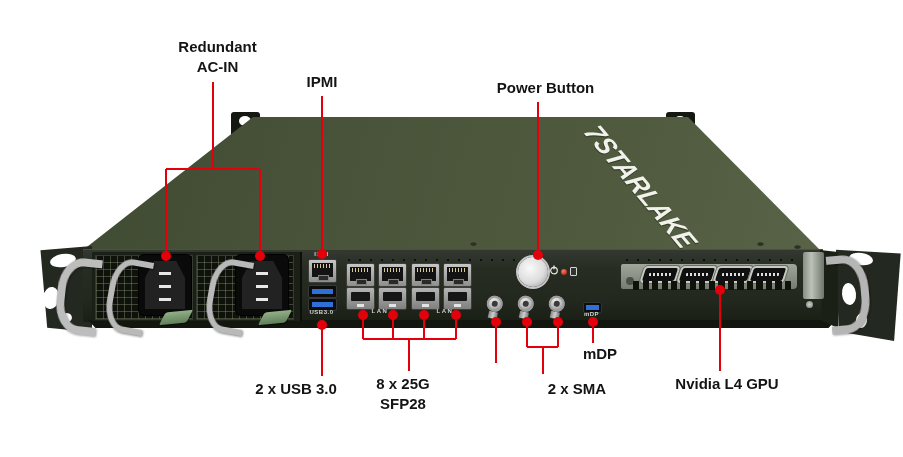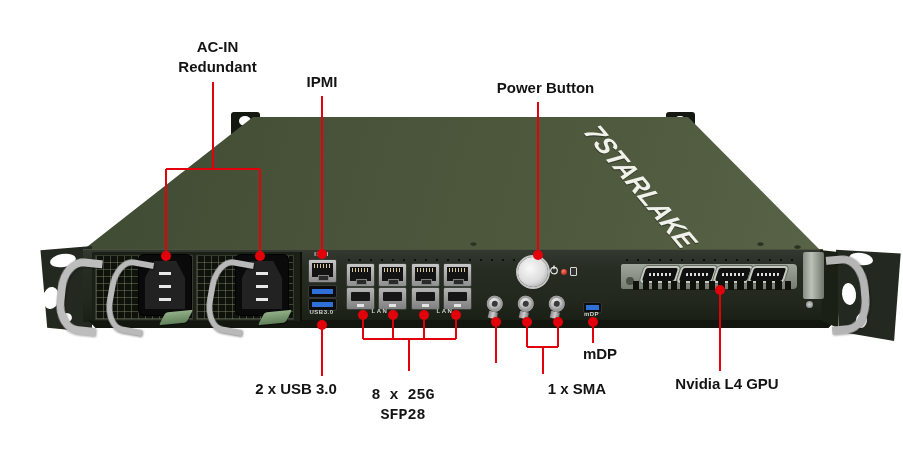--- a/index.html
+++ b/index.html
@@ -281,29 +281,29 @@
     <path class="red-line" d="M527,326 L527,347 M558,326 L558,347 M527,347 L558,347 M543,347 L543,374"></path>
     <circle class="red-dot" cx="527" cy="322" r="5"></circle>
     <circle class="red-dot" cx="558" cy="322" r="5"></circle>
     <path class="red-line" d="M593,326 L593,343"></path>
     <circle class="red-dot" cx="593" cy="322" r="5"></circle>
     <path class="red-line" d="M720,294 L720,371"></path>
     <circle class="red-dot" cx="720" cy="290" r="5"></circle>
   </svg>
 
   <div class="callout-label" style="left:160px;top:37px;width:115px;">
+    <div>Redundant</div>
     <div>AC-IN</div>
-    <div>Redundant</div>
   </div>
   <div class="callout-label" style="left:297px;top:72px;width:50px;">IPMI</div>
   <div class="callout-label" style="left:488px;top:78px;width:115px;">Power Button</div>
   <div class="callout-label" style="left:246px;top:379px;width:100px;">2 x USB 3.0</div>
-  <div class="callout-label" style="left:370px;top:386px;width:66px;font-family:Liberation Mono, monospace;">
+  <div class="callout-label" style="left:370px;top:374px;width:66px;">
     <div>8 x 25G</div>
     <div>SFP28</div>
   </div>
   <div class="callout-label" style="left:518px;top:379px;width:118px;">
-    <div>1 x SMA</div>
+    <div>2 x SMA</div>
   </div>
   <div class="callout-label" style="left:578px;top:344px;width:44px;">mDP</div>
   <div class="callout-label" style="left:668px;top:374px;width:118px;">Nvidia L4 GPU</div>
 
 </div>
 
 </body></html>

